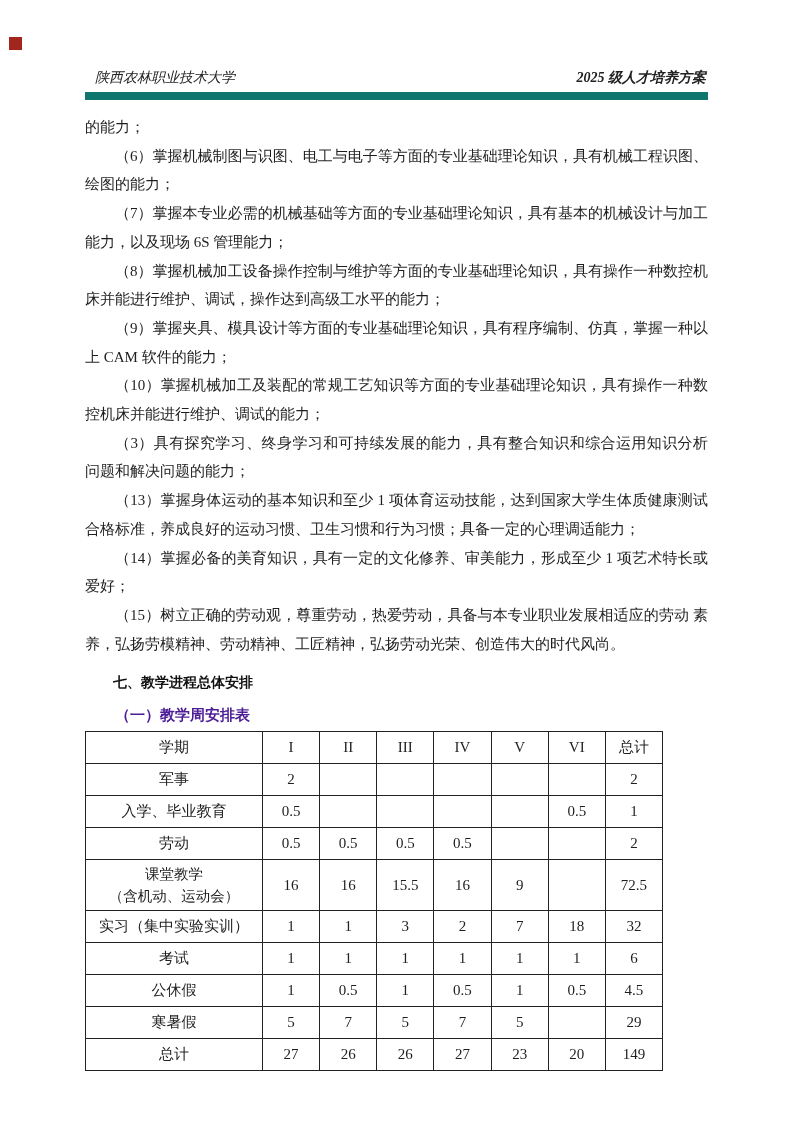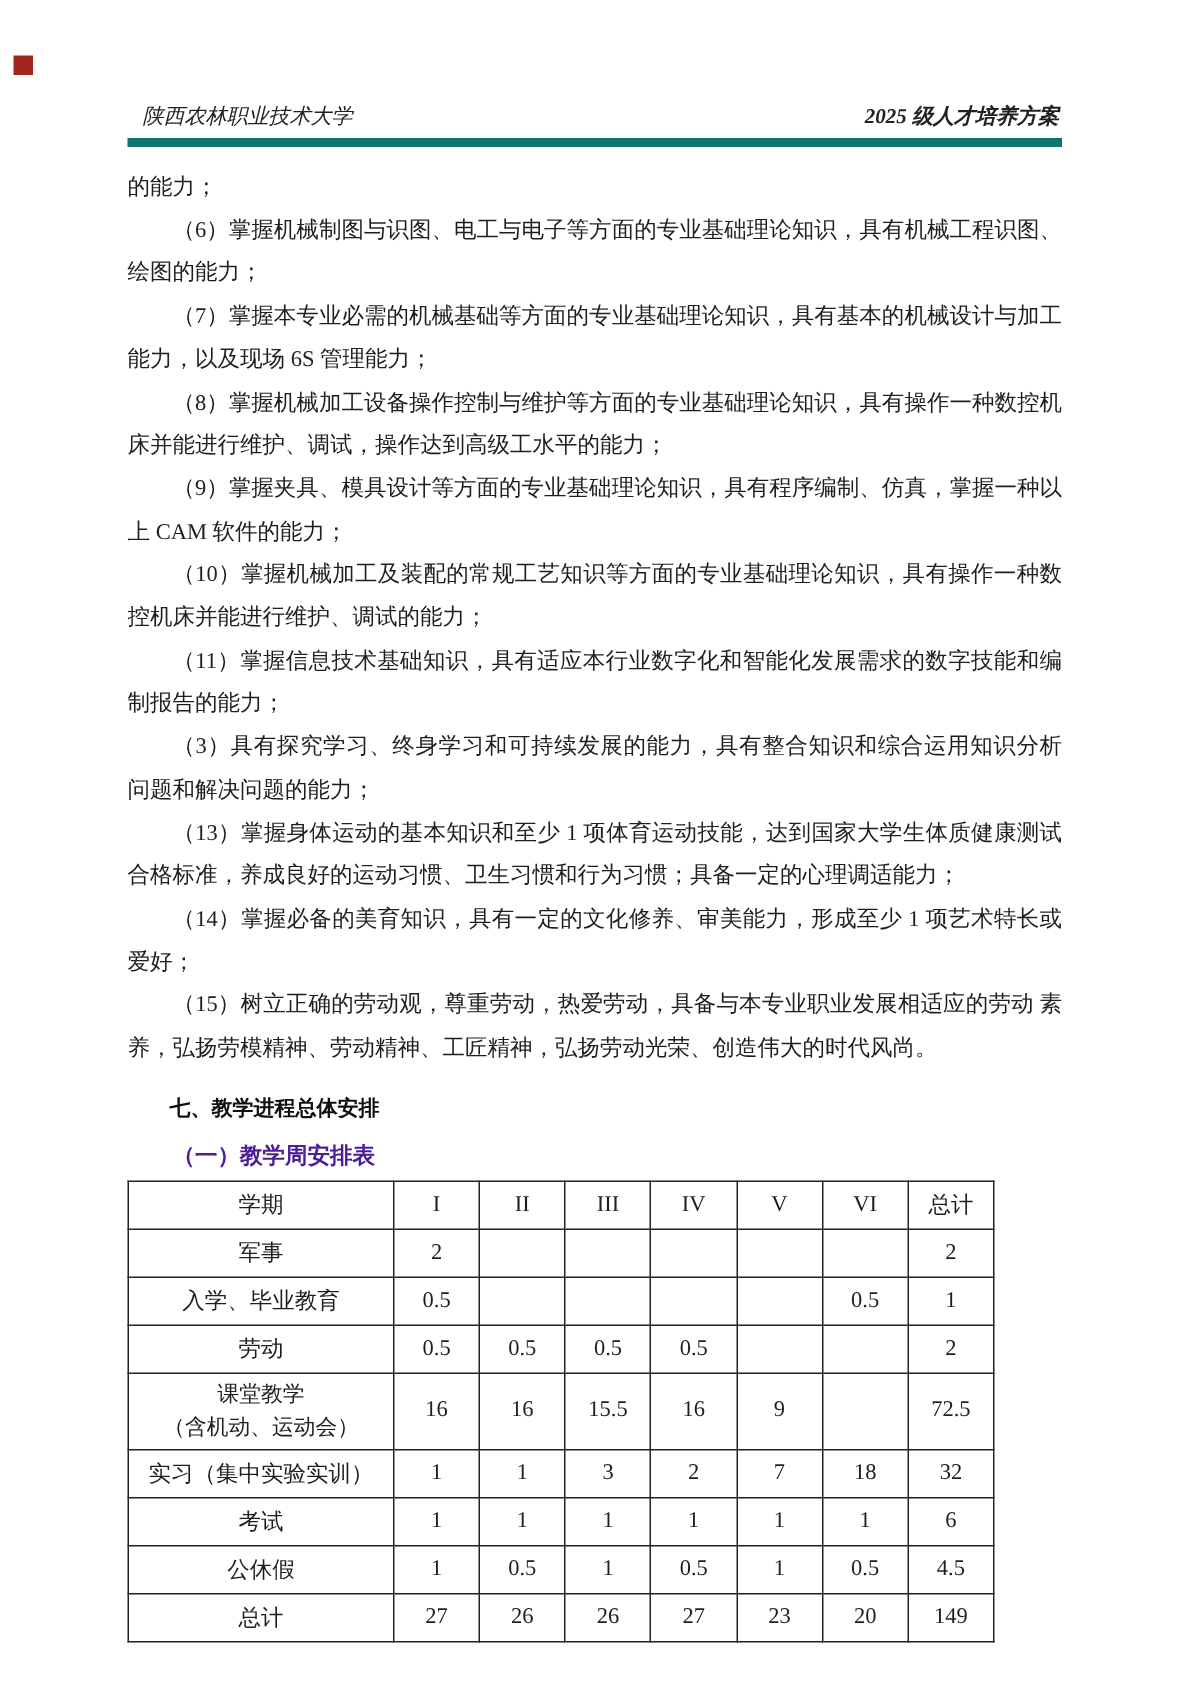--- a/index.html
+++ b/index.html
@@ -11,21 +11,21 @@
     color:#1e1e1e;
     font-family:"Liberation Serif","DejaVu Serif",serif;
   }
   .stamp{
     position:absolute;left:9px;top:37px;width:13px;height:13px;
     background:#a3261e;
   }
   .content{position:absolute;left:85px;top:69px;width:623px;}
   .page-header{
     display:flex;justify-content:space-between;align-items:flex-end;
-    border-bottom:6px solid #0f766e;
+    border-bottom:8px solid #0f766e;
     padding:0 2px 5px 10px;
     font-size:14px;font-style:italic;color:#222;
   }
   .hdr-right{font-weight:bold;}
   .body-text{margin-top:13px;}
   .para{
     margin:0;
     font-size:15px;line-height:28.7px;
     text-align:justify;text-indent:2em;
   }
@@ -63,21 +63,20 @@
       <span class="hdr-right">2025 级人才培养方案</span>
     </div>
 
     <div class="body-text">
         <p class="para no-indent">的能力；</p>
         <p class="para">（6）掌握机械制图与识图、电工与电子等方面的专业基础理论知识，具有机械工程识图、绘图的能力；</p>
         <p class="para">（7）掌握本专业必需的机械基础等方面的专业基础理论知识，具有基本的机械设计与加工能力，以及现场 6S 管理能力；</p>
         <p class="para">（8）掌握机械加工设备操作控制与维护等方面的专业基础理论知识，具有操作一种数控机床并能进行维护、调试，操作达到高级工水平的能力；</p>
         <p class="para">（9）掌握夹具、模具设计等方面的专业基础理论知识，具有程序编制、仿真，掌握一种以上 CAM 软件的能力；</p>
         <p class="para">（10）掌握机械加工及装配的常规工艺知识等方面的专业基础理论知识，具有操作一种数控机床并能进行维护、调试的能力；</p>
-        <p class="para">（11）掌握信息技术基础知识，具有适应本行业数字化和智能化发展需求的数字技能和编制报告的能力；</p>
         <p class="para">（3）具有探究学习、终身学习和可持续发展的能力，具有整合知识和综合运用知识分析 问题和解决问题的能力；</p>
         <p class="para">（13）掌握身体运动的基本知识和至少 1 项体育运动技能，达到国家大学生体质健康测试合格标准，养成良好的运动习惯、卫生习惯和行为习惯；具备一定的心理调适能力；</p>
         <p class="para">（14）掌握必备的美育知识，具有一定的文化修养、审美能力，形成至少 1 项艺术特长或爱好；</p>
         <p class="para">（15）树立正确的劳动观，尊重劳动，热爱劳动，具备与本专业职业发展相适应的劳动 素养，弘扬劳模精神、劳动精神、工匠精神，弘扬劳动光荣、创造伟大的时代风尚。</p>
       </div>
 
     <p class="section-heading">七、教学进程总体安排</p>
     <p class="table-title">（一）教学周安排表</p>
 
     <table class="schedule">
@@ -171,20 +170,30 @@
             <td>公休假</td>
             <td>1</td>
             <td>0.5</td>
             <td>1</td>
             <td>0.5</td>
             <td>1</td>
             <td>0.5</td>
             <td>4.5</td>
           </tr>
           <tr>
+            <td>寒暑假</td>
+            <td>5</td>
+            <td>7</td>
+            <td>5</td>
+            <td>7</td>
+            <td>5</td>
+            <td></td>
+            <td>29</td>
+          </tr>
+          <tr>
             <td>总计</td>
             <td>27</td>
             <td>26</td>
             <td>26</td>
             <td>27</td>
             <td>23</td>
             <td>20</td>
             <td>149</td>
           </tr>
         </tbody>

